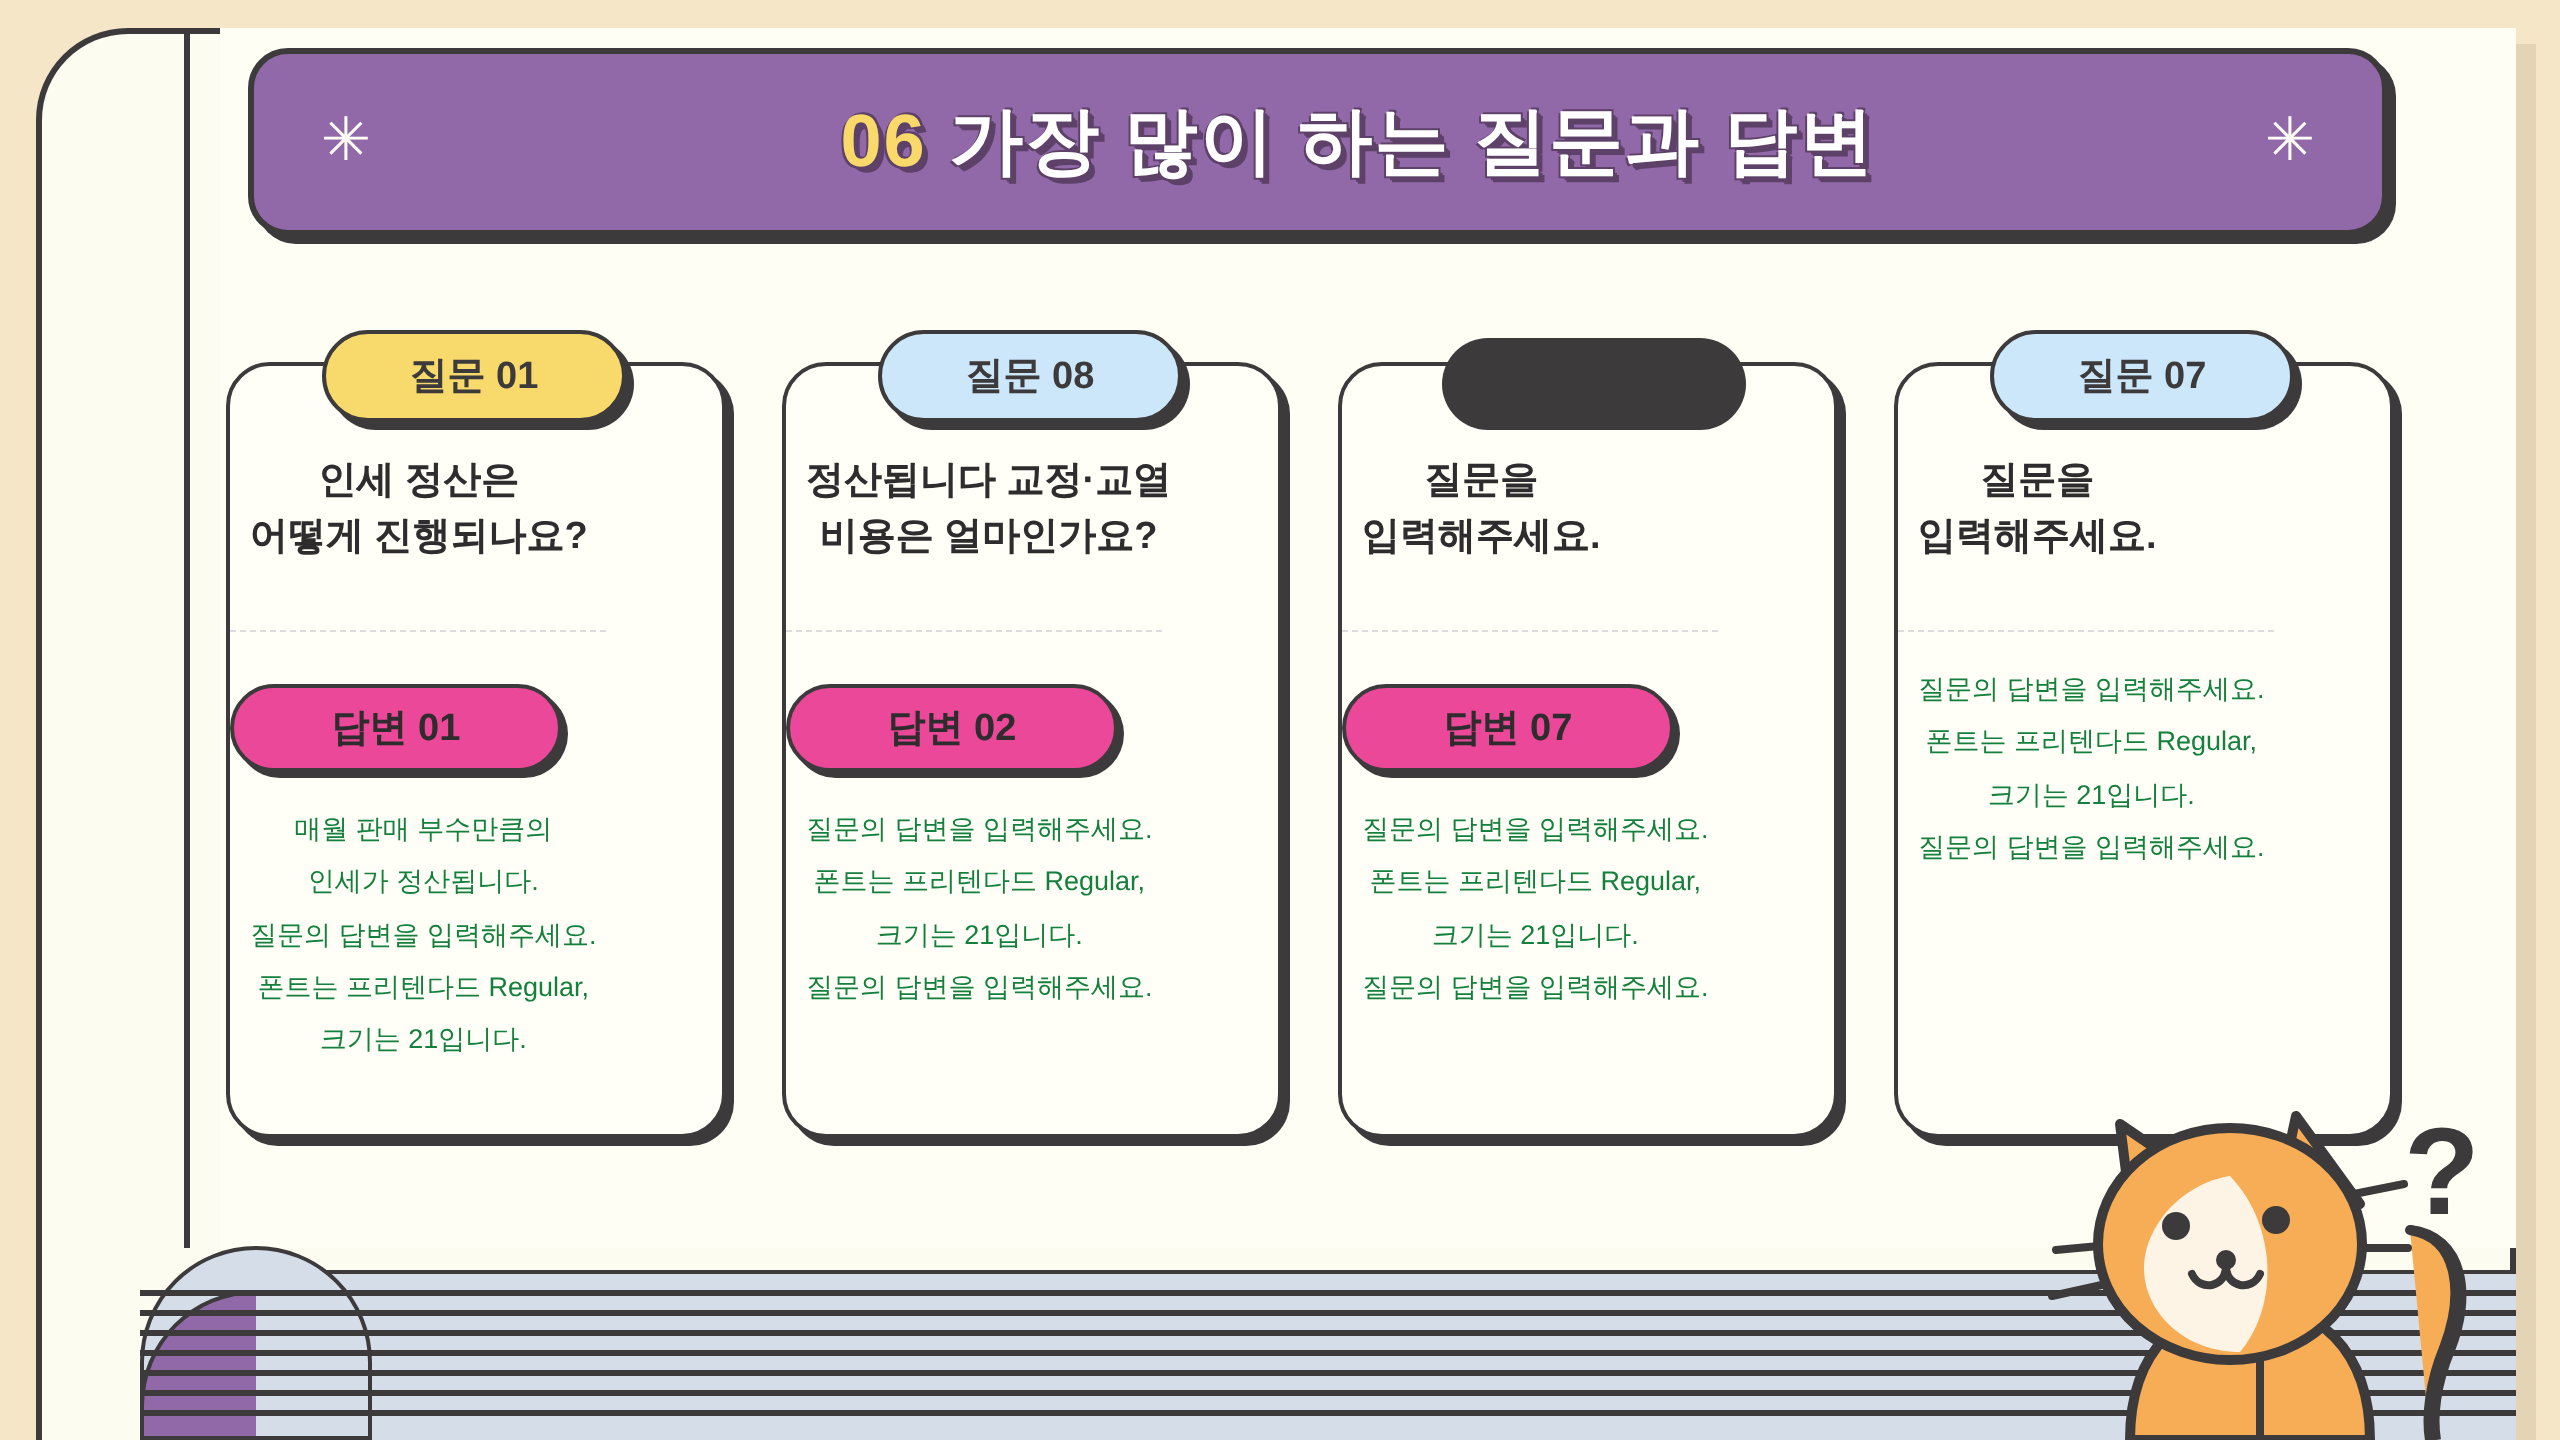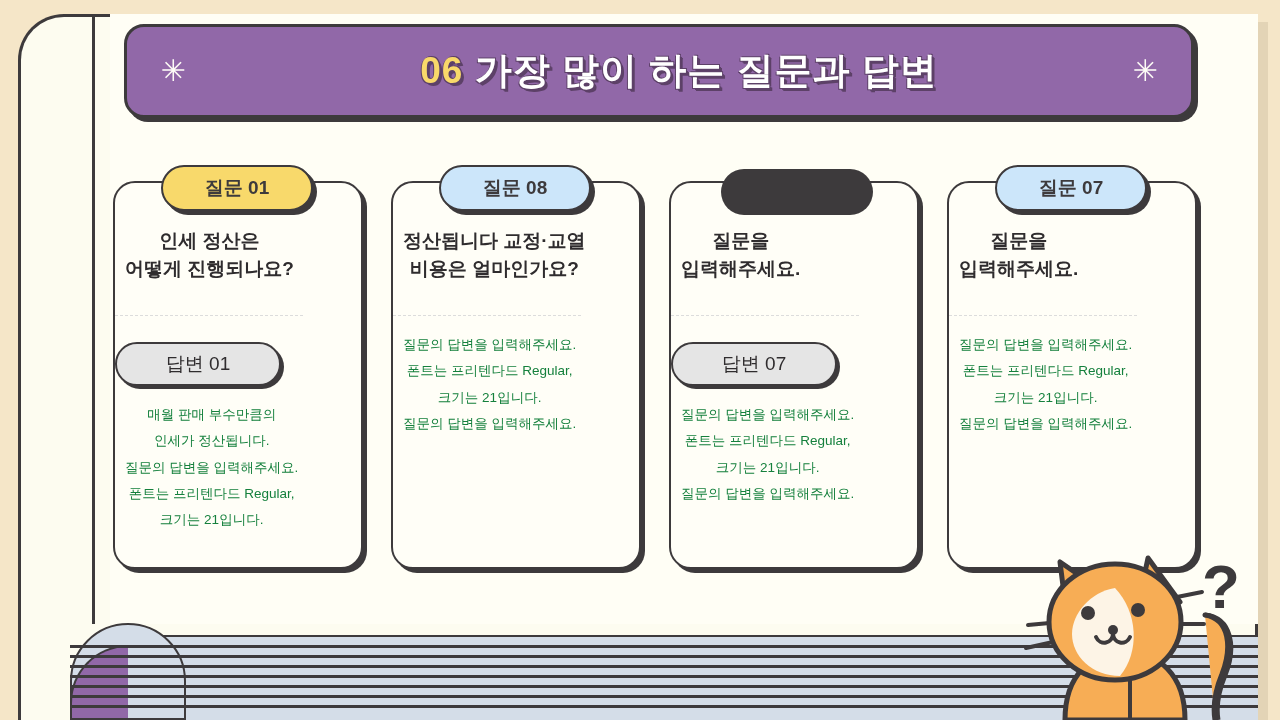--- a/index.html
+++ b/index.html
@@ -107,24 +107,24 @@
     border-top:1.5px dashed #dcdcdc;
   }
   .answer-shadow{
     position:absolute;left:0;top:0;width:166px;height:44px;
     background:#3d3a3c;border-radius:22px;
     transform:translate(3px,3px);
   }
   .answer-wrap{position:relative;width:166px;height:44px;margin-top:26px;}
   .answer-pill{
     position:absolute;left:0;top:0;width:166px;height:44px;
-    background:#e5e5e5;border:2.5px solid #3d3a3c;border-radius:22px;
+    background:#ec4899;border:2.5px solid #3d3a3c;border-radius:22px;
     box-sizing:border-box;
     display:flex;align-items:center;justify-content:center;
-    font-size:19px;font-weight:400;color:#2f2c2e;
+    font-size:19px;font-weight:700;color:#2f2c2e;
   }
   .a-text{
     margin-top:16px;text-align:center;
     font-size:13.5px;color:#15803d;line-height:1.95;
     white-space:pre-line;padding:0 10px;
   }
 
   
   .pages{
     position:absolute;left:58px;top:617px;width:1200px;height:103px;
@@ -200,20 +200,24 @@
       <div class="badge-shadow"></div>
       <div class="badge yellow">질문 01</div>
     </div>
 
     <div class="card-wrap">
       <div class="card-shadow"></div>
       <div class="card">
         <div class="q-text">정산됩니다 교정·교열
 비용은 얼마인가요?</div>
         <div class="divider"></div>
+        <div class="answer-wrap">
+          <div class="answer-shadow"></div>
+          <div class="answer-pill">답변 02</div>
+        </div>
         <div class="a-text">질문의 답변을 입력해주세요.
 폰트는 프리텐다드 Regular,
 크기는 21입니다.
 질문의 답변을 입력해주세요.</div>
       </div>
       <div class="badge-shadow"></div>
       <div class="badge blue">질문 08</div>
     </div>
 
     <div class="card-wrap">

